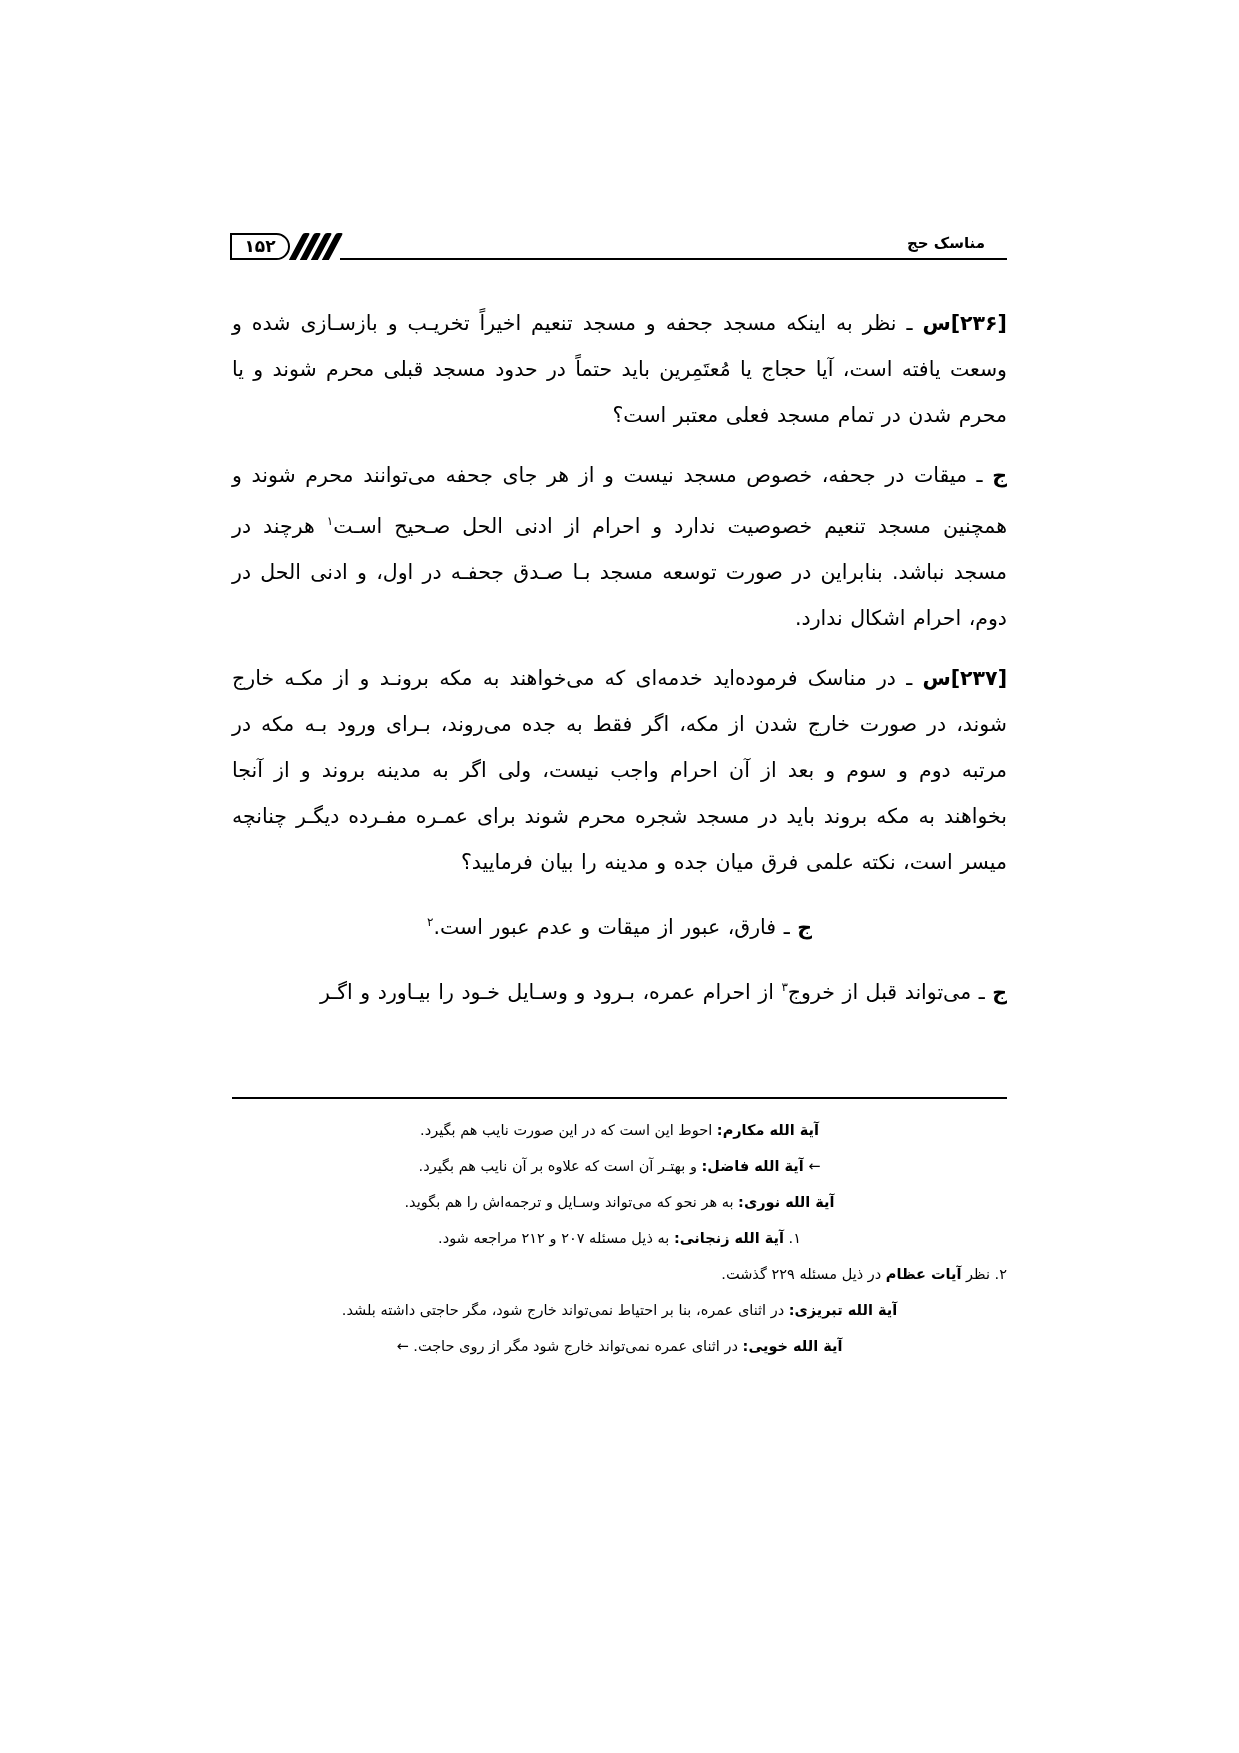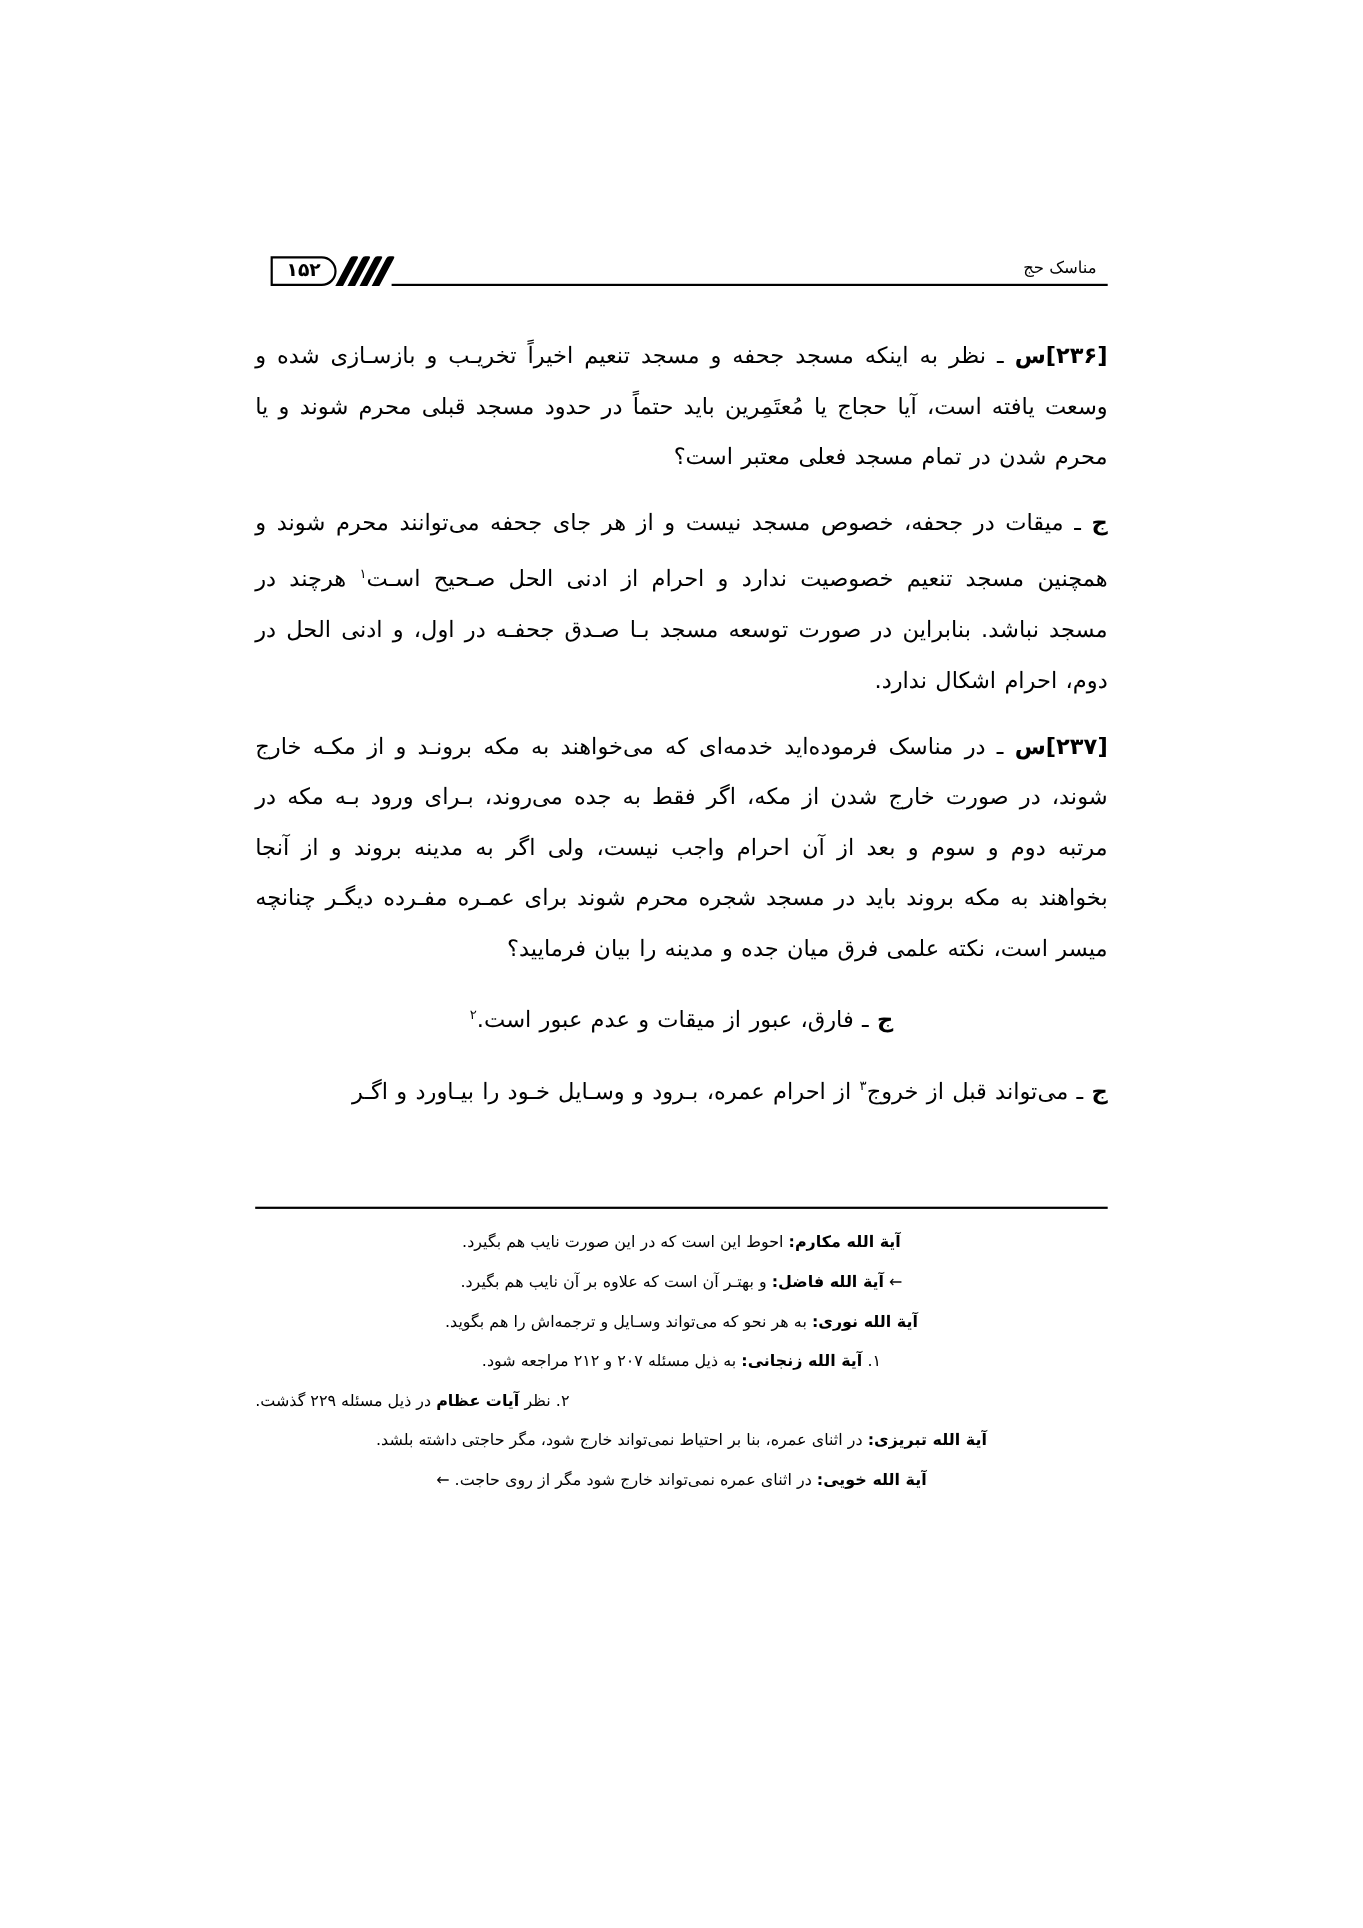--- a/index.html
+++ b/index.html
@@ -40,23 +40,23 @@
     position: absolute;
     top: 30px;
     right: 0;
     left: 0;
     height: 2px;
     background: #000;
   }
   .rh-title {
     position: absolute;
     top: 8px;
-    right: 4px;
+    right: 16px;
     font-size: 15px;
-    font-weight: normal;
+    font-weight: bold;
     line-height: 1;
     background: #fff;
     padding: 0 6px 0 10px;
     letter-spacing: 0;
   }
   .folio-wrap {
     position: absolute;
     top: -4px;
     left: -2px;
     height: 44px;
@@ -71,21 +71,20 @@
     height: 27px;
     min-width: 60px;
     display: flex;
     align-items: center;
     justify-content: center;
     font-size: 17px;
     font-weight: bold;
     padding: 0 10px;
     background: #fff;
     box-sizing: border-box;
-    margin-left: 16px;
   }
   .folio-slashes {
     display: flex;
     align-items: center;
     height: 27px;
     margin-left: 2px;
   }
   .folio-slashes span {
     display: block;
     width: 7px;
@@ -224,21 +223,21 @@
         <span class="fn-auth">آیة الله نوری:</span>
         <span>به هر نحو که می‌تواند وسـایل و ترجمه‌اش را هم بگوید.</span>
       </p>
 
       <p class="fnline" style="text-align:center;">
         <span class="fn-idx">۱.</span>
         <span class="fn-auth">آیة الله زنجانی:</span>
         <span>به ذیل مسئله ۲۰۷ و ۲۱۲ مراجعه شود.</span>
       </p>
 
-      <p class="fnline" style="text-align:left;">
+      <p class="fnline" style="text-align:right;">
         <span class="fn-idx">۲.</span>
         <span>نظر </span><span class="fn-auth">آیات عظام</span>
         <span>در ذیل مسئله ۲۲۹ گذشت.</span>
       </p>
 
 
       <p class="fnline" style="text-align:center;">
         <span class="fn-auth">آیة الله تبریزی:</span>
         <span>در اثنای عمره، بنا بر احتیاط نمی‌تواند خارج شود، مگر حاجتی داشته بلشد.</span>
       </p>

